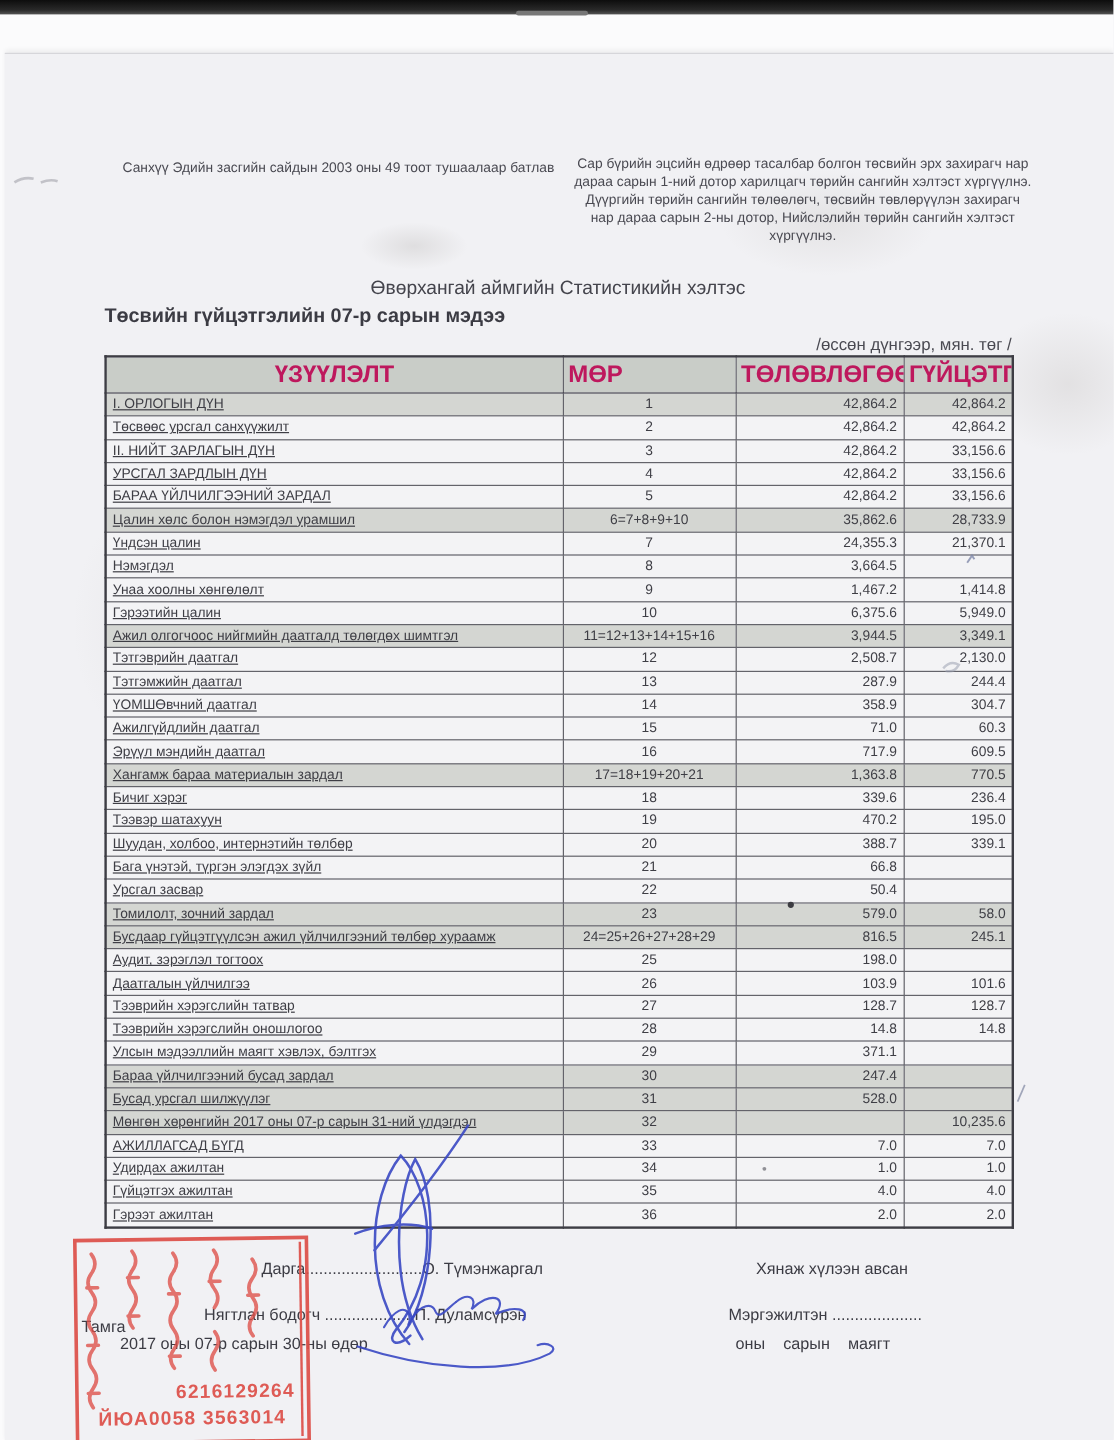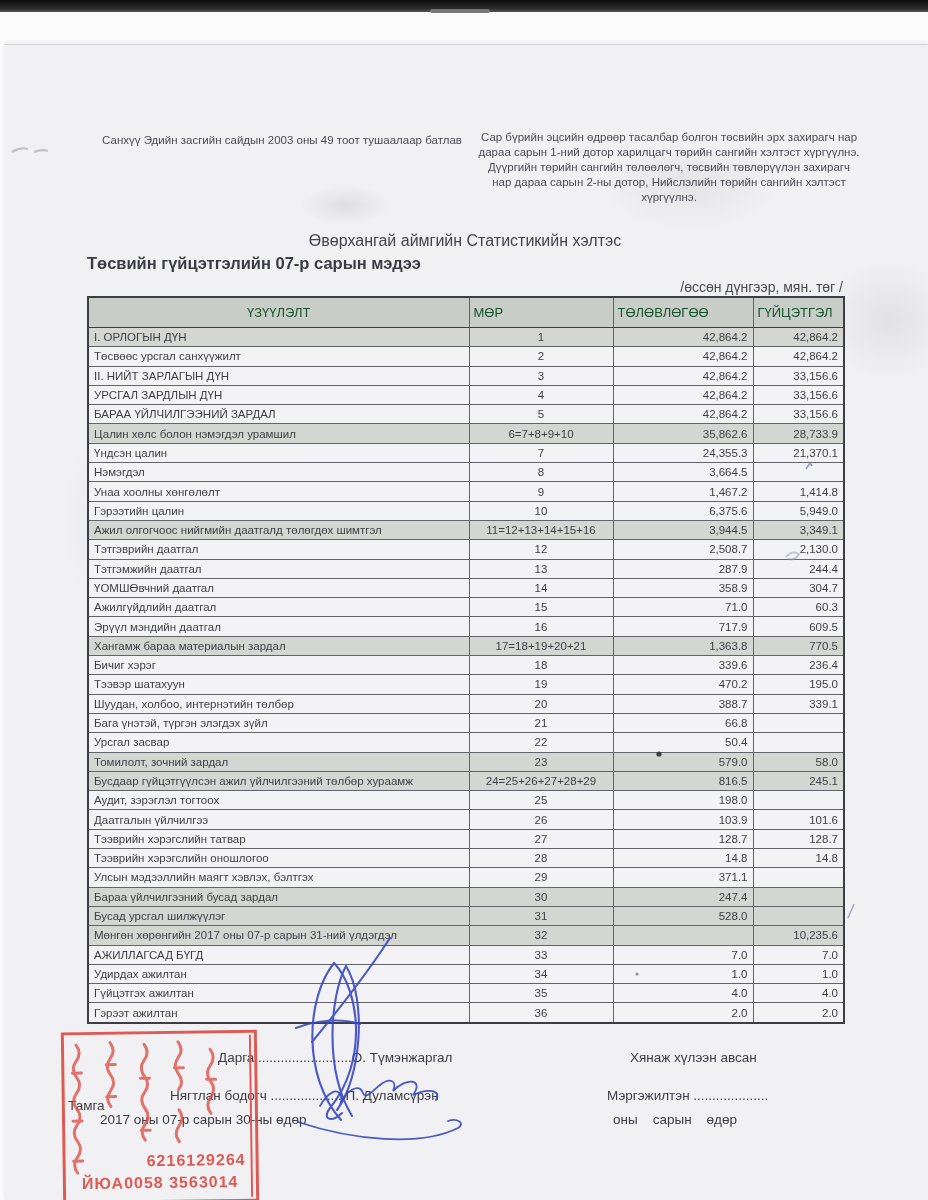--- a/index.html
+++ b/index.html
@@ -42,33 +42,33 @@
   .unit-note{position:absolute;left:487px;top:279px;width:356px;text-align:right;font-size:14px;color:#4a4a52;}
 
   
   table.report{
     position:absolute;left:87px;top:296px;width:756px;
     border-collapse:collapse;table-layout:fixed;
     border:2px solid var(--border-heavy);
   }
   table.report th{
     height:29px;background:var(--header-bg);
-    font-weight:normal;font-size:13px;color:#14532d;
+    font-weight:bold;font-size:20px;color:#be185d;
     border:1px solid var(--border);border-bottom:1.5px solid var(--border-heavy);
     padding:0 4px;overflow:hidden;white-space:nowrap;
   }
   th.c-ind{text-align:center;}
   th.c-row,th.c-plan,th.c-act{text-align:left;}
   table.report td{
     height:18.3px;font-size:11.5px;color:#3e3e45;
     border:1px solid var(--border);
     padding:0 5px;overflow:hidden;white-space:nowrap;
     background:#f3f3f5;
   }
-  td.c-ind{text-align:left;}
+  td.c-ind{text-align:left;text-decoration:underline;}
   td.c-row{text-align:center;}
   td.c-plan,td.c-act{text-align:right;padding-right:7px;}
   tr.shaded td{background:var(--shade-bg);}
 
   
   .f-line{position:absolute;font-size:13.5px;color:#3c3c44;}
   .pre{white-space:pre;}
 
   
   .stamp{
@@ -335,21 +335,21 @@
       </tr>
     </tbody>
 </table>
 
 <div class="f-line" style="left:218px;top:1050px;">Дарга..........................О. Түмэнжаргал</div>
 <div class="f-line" style="left:630px;top:1050px;">Хянаж хүлээн авсан</div>
 <div class="f-line" style="left:68px;top:1072px;margin-top:26px;">Тамга</div>
 <div class="f-line" style="left:170px;top:1088px;">Нягтлан бодогч ....................П. Дуламсүрэн</div>
 <div class="f-line" style="left:607px;top:1088px;">Мэргэжилтэн ....................</div>
 <div class="f-line" style="left:100px;top:1112px;">2017 оны 07-р сарын 30-ны өдөр</div>
-<div class="f-line pre" style="left:613px;top:1112px;">оны    сарын    өдөр</div>
+<div class="f-line pre" style="left:613px;top:1112px;">оны    сарын    маягт</div>
 
 <div class="stamp">
   <svg class="overlay" width="190" height="166" viewBox="0 0 190 166">
     <g fill="none" stroke="#dd4f48" stroke-width="3" stroke-linecap="round" opacity="0.85">
       <path d="M12,10 q6,8 0,16 t0,16 t0,16 t0,16 t0,16 t0,16 t0,16 t0,16"></path>
       <path d="M8,38 h9 M8,86 h9 M8,126 h9"></path>
       <path d="M46,8 q6,8 0,16 t0,16 t0,16 t0,16"></path>
       <path d="M42,30 h9 M42,62 h9"></path>
       <path d="M80,10 q6,8 0,16 t0,16 t0,16 t0,16 t0,16 t0,16"></path>
       <path d="M76,44 h9 M76,96 h9"></path>

